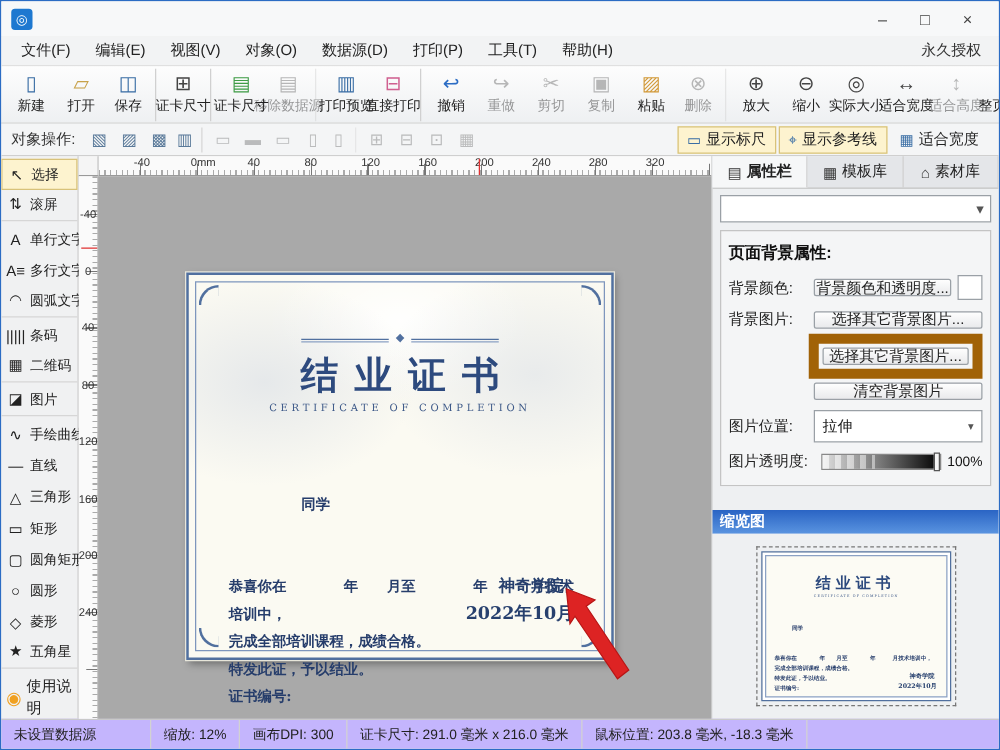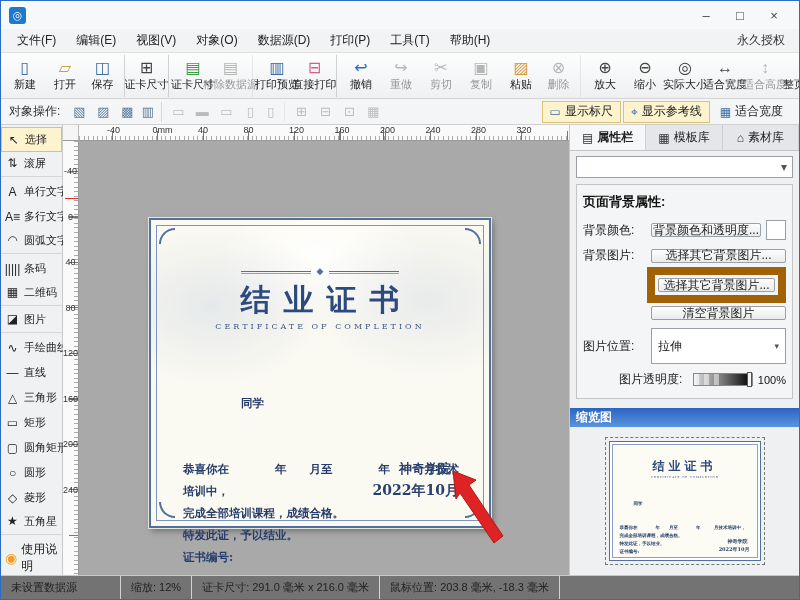--- a/index.html
+++ b/index.html
@@ -133,21 +133,21 @@
   .props-title { font-weight:bold; font-size:13px; color:#111; margin-bottom:9px; }
   .prow { display:flex; align-items:center; margin-bottom:7px; }
   .prow .plabel { width:68px; flex:none; color:#222; font-size:12px; }
   .pbtn { flex:1; height:14px; background:linear-gradient(#fefefe,#e9eaec); border:1px solid #9aa0a6;
     border-radius:2px; font-size:12px; color:#222; display:flex; align-items:center; justify-content:center;
     white-space:nowrap; }
   .swatch { width:20px; height:20px; background:#fff; border:1px solid #9aa0a6; margin-left:5px; flex:none; }
   .red-frame { border:8px solid #a16207; padding:3px; margin:3px 0 3px 64px; }
   .red-frame .pbtn { width:100%; }
   .clear-row { margin-left:68px; margin-bottom:8px; }
-  .pselect { flex:1; height:36px; background:#fff; border:1px solid #9aa0a6; display:flex;
+  .pselect { flex:1; height:26px; background:#fff; border:1px solid #9aa0a6; display:flex;
     align-items:center; padding:0 6px; color:#222; }
   .pselect .arrow { margin-left:auto; color:#555; font-size:9px; }
   .slider { flex:1; height:13px; border:1px solid #888; position:relative;
     background:linear-gradient(to right,#ececec,#000);  }
   .slider::before { content:""; position:absolute; inset:0 55% 0 0;
     background:repeating-linear-gradient(90deg, rgba(255,255,255,.45) 0 5px, rgba(0,0,0,.05) 5px 10px); }
   .slider-handle { position:absolute; right:0; top:-2px; width:5px; height:15px; background:#f5f5f5;
     border:1px solid #555; }
   .opacity-val { margin-left:5px; font-size:11px; color:#111; }
   .rp-spacer { flex:1; background:#eef0f2; }
@@ -164,21 +164,21 @@
   .mini-title { text-align:center; margin-top:16px; font-size:12px; font-weight:bold; letter-spacing:4px;
     color:#2d4a7e; }
   .mini-subtitle { text-align:center; font-size:3px; letter-spacing:1px; transform:scale(.9); color:#3d5988; }
   .mini-body { margin:5px 10px 0 10px; font-size:4.5px; line-height:8px; white-space:pre-wrap;
     font-weight:bold; color:#263d6b; }
   .mini-salutation { margin-left:14px; }
   .mini-issuer { position:absolute; right:12px; bottom:16px; font-size:5px; font-weight:bold; }
   .mini-date { position:absolute; right:10px; bottom:8px; font-size:5px; font-weight:bold; }
 
   
-  .statusbar { height:24px; flex:none; background:#737373; border-top:1px solid #c9c9c9;
+  .statusbar { height:24px; flex:none; background:#c4b5fd; border-top:1px solid #c9c9c9;
     display:flex; align-items:center; font-size:11px; color:#222; }
   .sb-cell { padding:0 10px; height:100%; display:flex; align-items:center; border-right:1px solid #d2d2d2;
     white-space:nowrap; }
   .sb-cell:first-child { width:120px; flex:none; }
 </style>
 </head>
 <body>
 
 <div class="titlebar">
   <div class="app-logo">◎</div>
@@ -518,21 +518,21 @@
         </div>
 
         <div class="prow">
           <span class="plabel">图片位置:</span>
           <div class="pselect">
             <span>拉伸</span>
             <span class="arrow">▾</span>
           </div>
         </div>
 
-        <div class="prow" style="margin-bottom:2px;margin-left:36px;">
+        <div class="prow" style="margin-bottom:2px;">
           <span class="plabel" style="width:74px;">图片透明度:</span>
           <div class="slider">
             <div class="slider-handle"></div>
           </div>
           <span class="opacity-val">100%</span>
         </div>
       </div>
 
       <div class="rp-spacer"></div>
 
@@ -550,15 +550,16 @@
           <div class="mini-date">2022年10月</div>
         </div>
       </div>
     </div>
   </div>
 </div>
 
 <div class="statusbar">
   <div class="sb-cell">未设置数据源</div>
   <div class="sb-cell">缩放: 12%</div>
+  <div class="sb-cell">画布DPI: 300</div>
   <div class="sb-cell">证卡尺寸: 291.0 毫米 x 216.0 毫米</div>
   <div class="sb-cell">鼠标位置: 203.8 毫米, -18.3 毫米</div>
 </div>
 
 </body></html>

